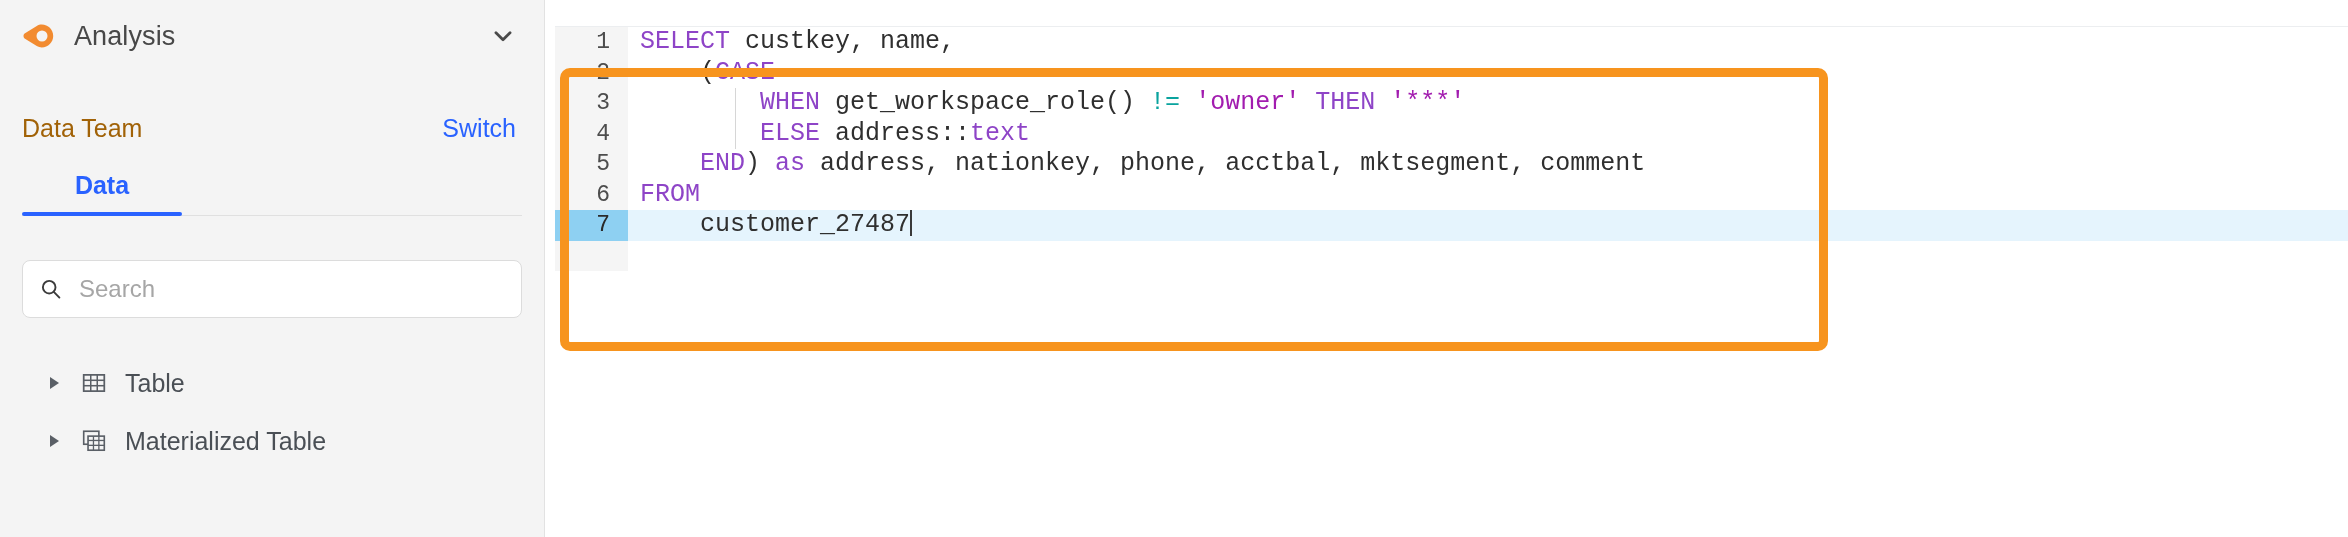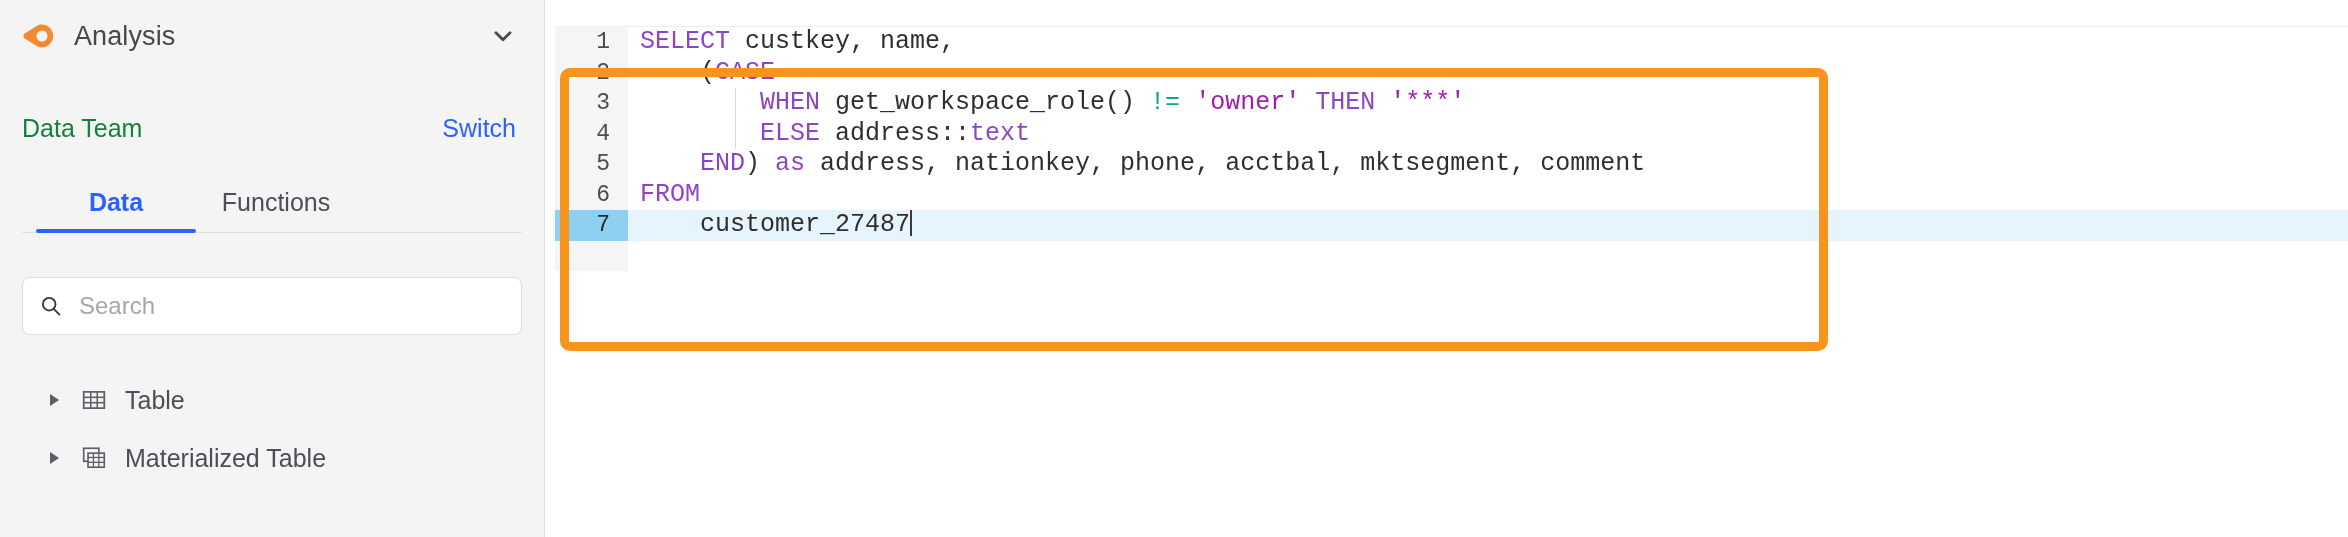--- a/index.html
+++ b/index.html
@@ -38,28 +38,28 @@
     width:26px;height:26px;flex:0 0 26px;
     display:block;cursor:pointer;
   }
 
   .team-row{
     display:flex;align-items:baseline;
     padding:0 28px 0 22px;
     margin-top:22px;
     box-sizing:border-box;
   }
-  .team-name{font-size:25px;color:#15803d;white-space:nowrap;}
+  .team-name{font-size:25px;color:#a16207;white-space:nowrap;}
   .team-spacer{flex:1 1 auto;}
   .switch-link{
     font-size:25px;color:#2962ff;cursor:pointer;white-space:nowrap;margin-top:20px;
   }
 
   .tabs{
-    display:flex;margin-top:39px;padding:0 36px;
+    display:flex;margin-top:22px;padding:0 22px;
     box-sizing:border-box;position:relative;
   }
   .tabs:after{
     content:"";position:absolute;left:22px;right:22px;bottom:0;
     height:1px;background:#e0e0e0;
   }
   .tab{
     flex:0 0 160px;text-align:center;
     font-size:25px;color:#4a4f55;
     padding:6px 0 16px 0;cursor:pointer;
@@ -198,23 +198,20 @@
 
     <div class="team-row">
       <div class="team-name">Data Team</div>
       <div class="team-spacer"></div>
       <div class="switch-link">Switch</div>
     </div>
 
     <div class="tabs">
       <div class="tab active">
         <span>Data</span>
-      </div>
-      <div class="tab">
-        <span>Functions</span>
       </div>
     </div>
 
     <div class="search-wrap">
       <div class="search-box">
         <svg class="search-icon" viewBox="0 0 24 24">
           <circle cx="10.2" cy="10.2" r="6.3" fill="none" stroke="#3b3b3b" stroke-width="1.9"></circle>
           <line x1="14.8" y1="14.8" x2="20.4" y2="20.6" stroke="#3b3b3b" stroke-width="1.9" stroke-linecap="round"></line>
         </svg>
         <input class="search-input" type="text" placeholder="Search" style="">

